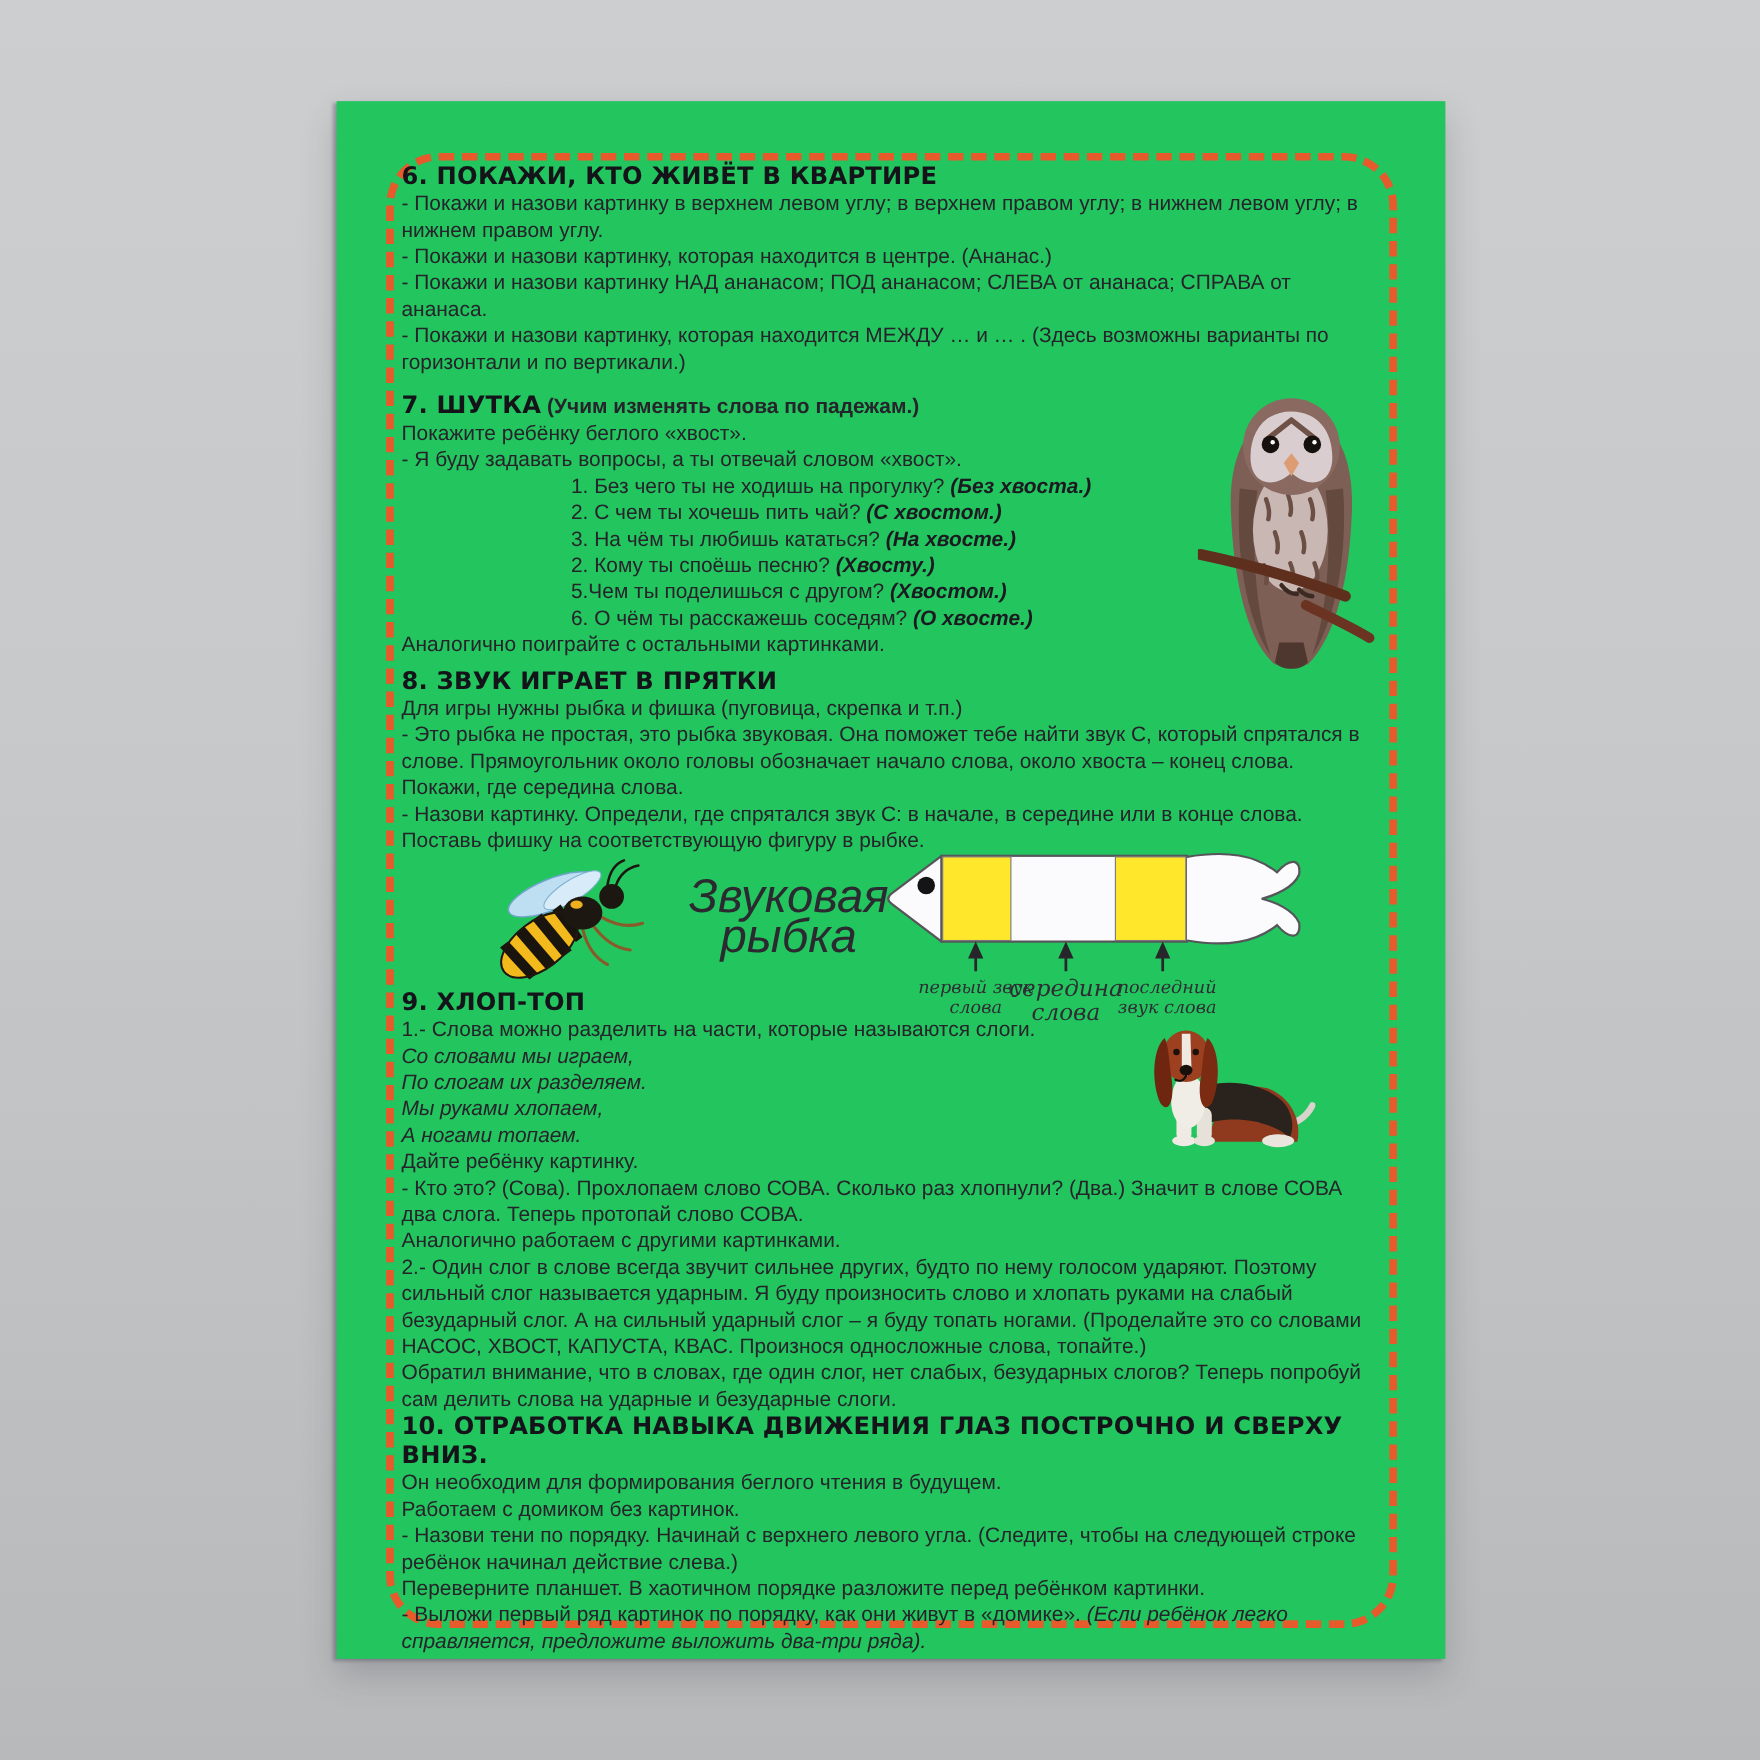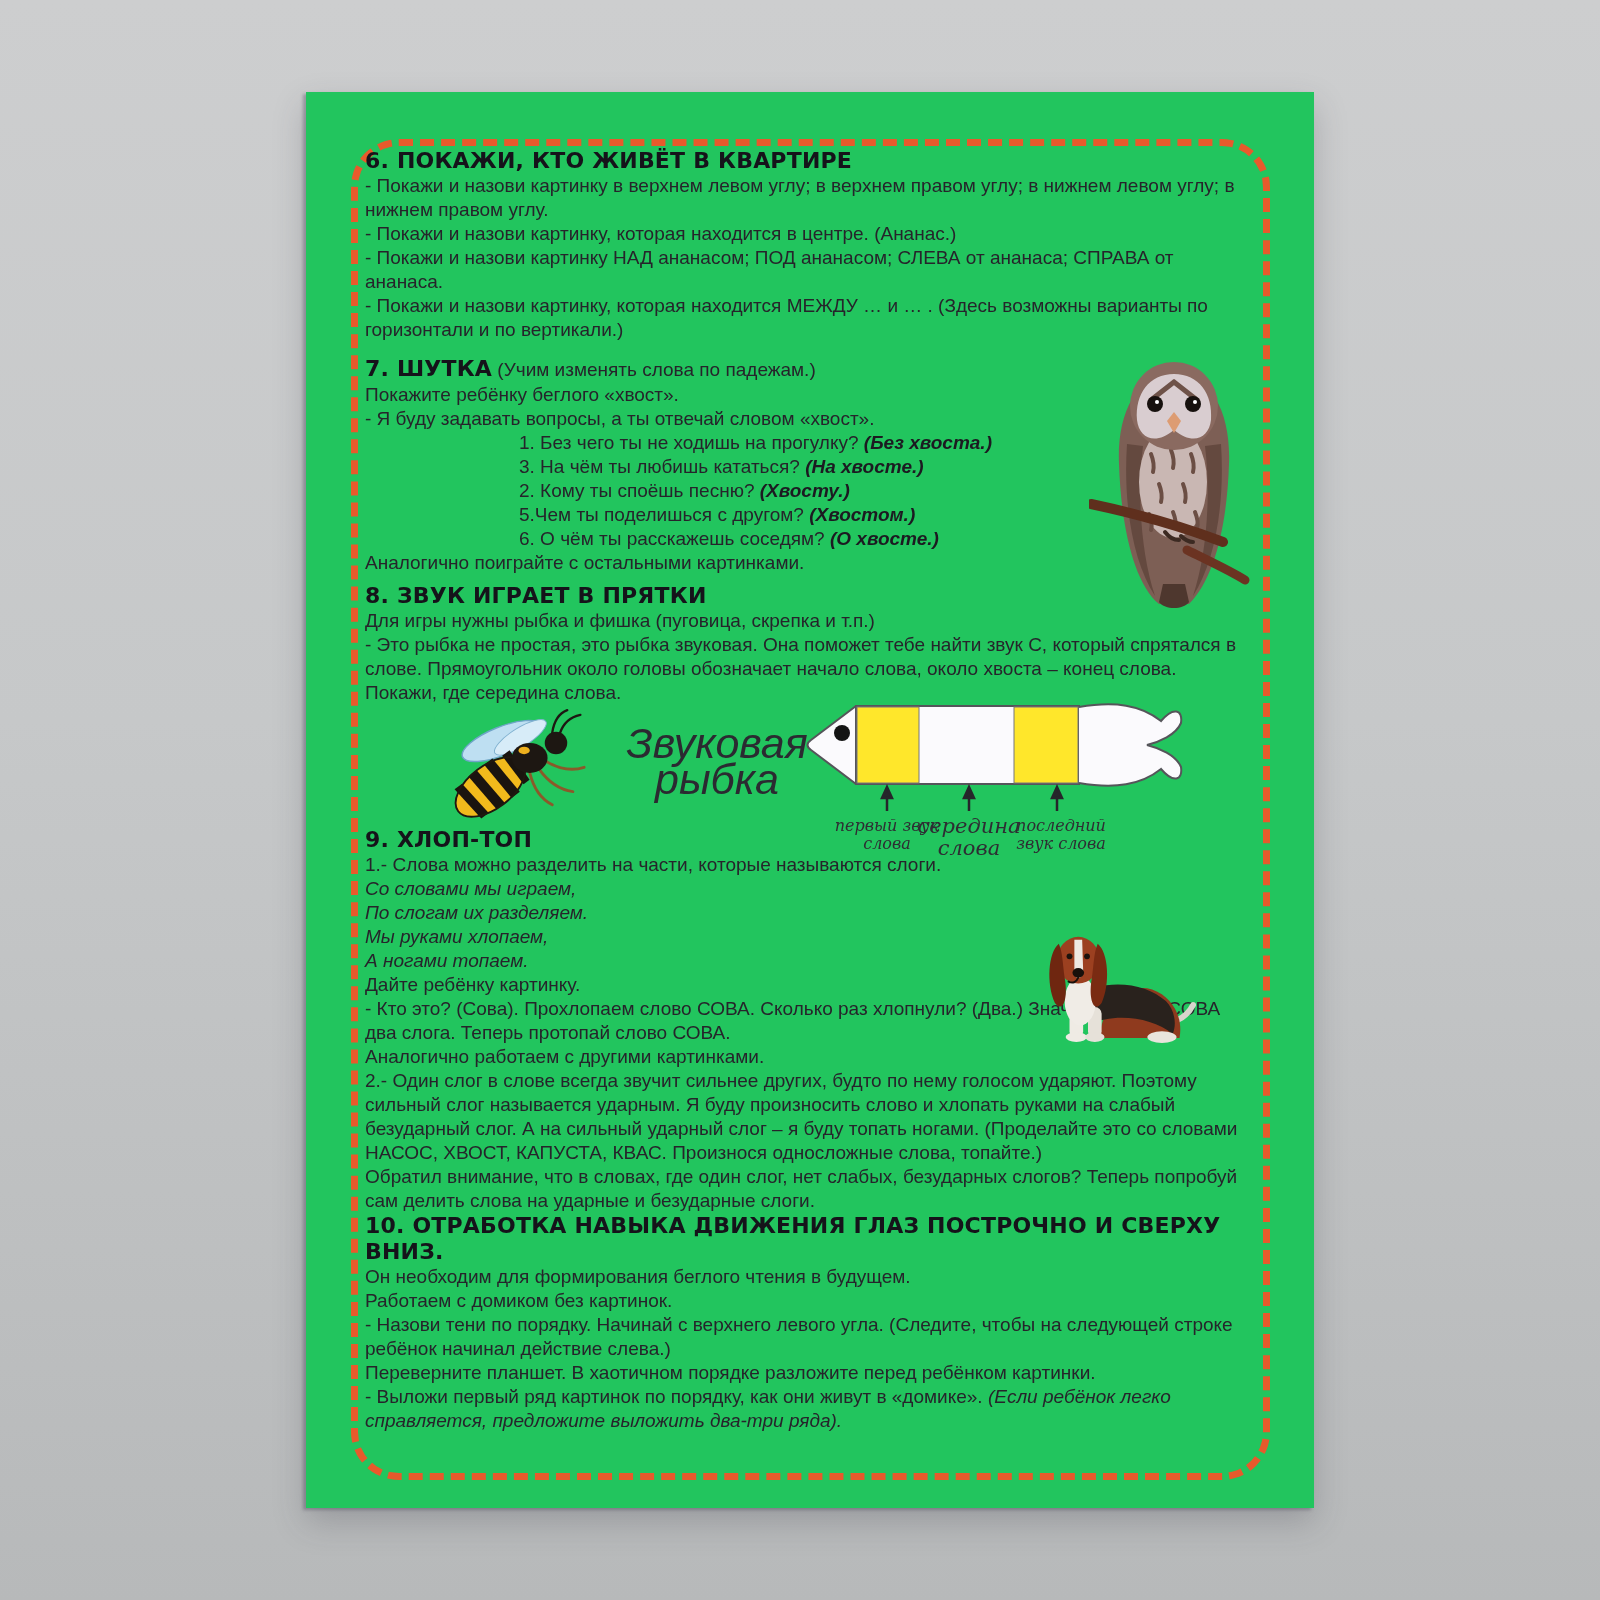--- a/index.html
+++ b/index.html
@@ -7,21 +7,21 @@
        font-family:"Liberation Sans",sans-serif;}
   .card{position:absolute;left:306px;top:92px;width:1008px;height:1416px;
         background:#22c55e;
         box-shadow:-3px 2px 3px rgba(60,58,80,.35), 0 14px 30px rgba(60,60,70,.25);}
   .frame{position:absolute;left:45px;top:47px;right:44px;bottom:28px;
          border:7px dashed #e75a2c;border-radius:48px;}
   .content{position:absolute;inset:0;padding:2px 16px 0 7px;
            font-size:19px;line-height:24px;color:#26242b;}
   .h{font-family:"DejaVu Sans",sans-serif;font-weight:800;font-size:22px;
      line-height:26px;letter-spacing:.2px;color:#15131a;}
-  .h .note{font-family:"Liberation Sans",sans-serif;font-weight:400;font-size:19px;letter-spacing:0;color:#26242b;}
+  .h .note{font-family:"Liberation Sans",sans-serif;font-weight:700;font-size:19px;letter-spacing:0;color:#26242b;}
   p{margin:0;}
   .sec6{margin-bottom:14px;}
   .sec7{margin-bottom:8px;}
   .qa{margin-left:154px;}
   .qa .ans{font-weight:bold;font-style:italic;color:#1c1a21;}
   .fish-row{position:relative;height:120px;margin-top:2px;}
   .fish-title{position:absolute;left:252px;top:18px;width:200px;text-align:center;
               font-style:italic;font-size:43px;line-height:36px;color:#2b2a31;}
   .poem{width:860px;font-style:italic;}
   .ital{font-style:italic;}
@@ -41,31 +41,33 @@
         <p>- Покажи и назови картинку, которая находится в центре. (Ананас.)</p>
         <p>- Покажи и назови картинку НАД ананасом; ПОД ананасом; СЛЕВА от ананаса; СПРАВА от ананаса.</p>
         <p>- Покажи и назови картинку, которая находится МЕЖДУ … и … . (Здесь возможны варианты по горизонтали и по вертикали.)</p>
       </div>
 
       <div class="sec7">
         <div class="h"><span>7. ШУТКА</span><span class="note"> (Учим изменять слова по падежам.)</span></div>
         <p>Покажите ребёнку беглого «хвост».</p>
         <p>- Я буду задавать вопросы, а ты отвечай словом «хвост».</p>
         <p class="qa"><span>1. Без чего ты не ходишь на прогулку? </span><span class="ans">(Без хвоста.)</span></p>
+        <p class="qa"><span>2. С чем ты хочешь пить чай? </span><span class="ans">(С хвостом.)</span></p>
         <p class="qa"><span>3. На чём ты любишь кататься? </span><span class="ans">(На хвосте.)</span></p>
         <p class="qa"><span>2. Кому ты споёшь песню? </span><span class="ans">(Хвосту.)</span></p>
         <p class="qa"><span>5.Чем ты поделишься с другом? </span><span class="ans">(Хвостом.)</span></p>
         <p class="qa"><span>6. О чём ты расскажешь соседям? </span><span class="ans">(О хвосте.)</span></p>
         <p>Аналогично поиграйте с остальными картинками.</p>
       </div>
 
       <div>
         <div class="h">8. ЗВУК ИГРАЕТ В ПРЯТКИ</div>
         <p>Для игры нужны рыбка и фишка (пуговица, скрепка и т.п.)</p>
         <p>- Это рыбка не простая, это рыбка звуковая. Она поможет тебе найти звук С, который спрятался в слове. Прямоугольник около головы обозначает начало слова, около хвоста – конец слова. Покажи, где середина слова.</p>
+        <p>- Назови картинку. Определи, где спрятался звук С: в начале, в середине или в конце слова. Поставь фишку на соответствующую фигуру в рыбке.</p>
       </div>
 
       <div class="fish-row">
 
         <svg class="abs" style="left:71px;top:0px" width="150" height="115" viewBox="0 0 160 122">
           <path d="M100,70 C104,86 112,98 124,104 M110,66 C120,80 132,88 146,90 M118,58 C132,66 146,68 158,64" stroke="#8a5a2a" stroke-width="3" fill="none" stroke-linecap="round"></path>
           <ellipse cx="70" cy="36" rx="45" ry="15" fill="#bedff2" stroke="#6fa5c8" stroke-width="1.5" transform="rotate(-22 70 36)"></ellipse>
           <ellipse cx="90" cy="32" rx="32" ry="10" fill="#d7ecf8" stroke="#7fb0cf" stroke-width="1" transform="rotate(-32 90 32)"></ellipse>
           <g transform="rotate(-37 58 85)">
             <ellipse cx="58" cy="85" rx="43" ry="23" fill="#f2ba1c"></ellipse>

